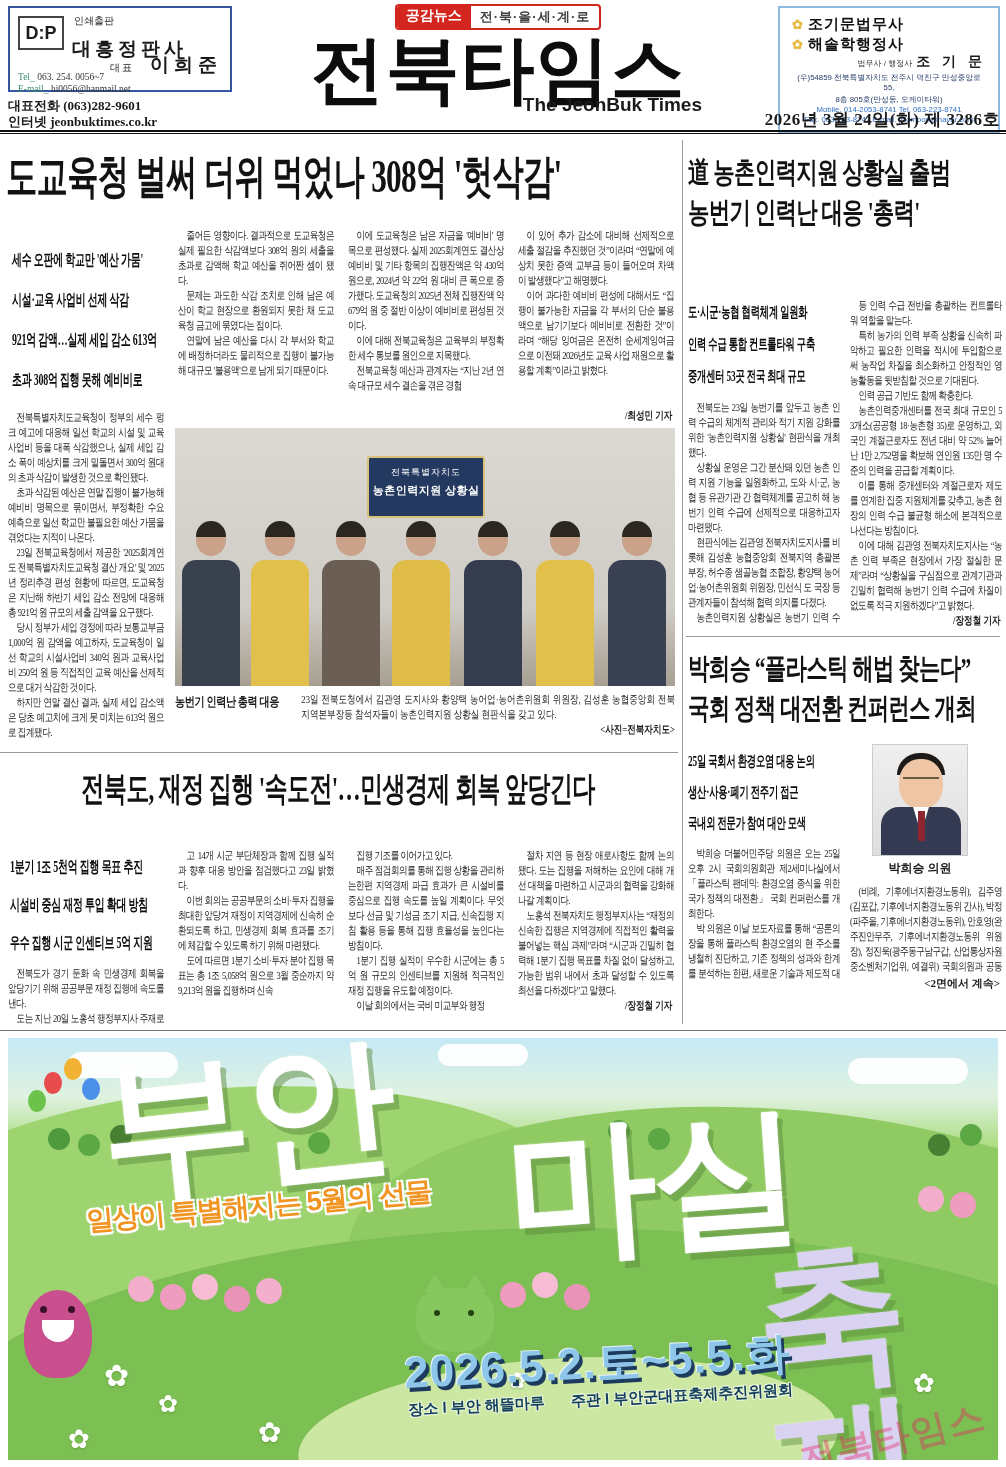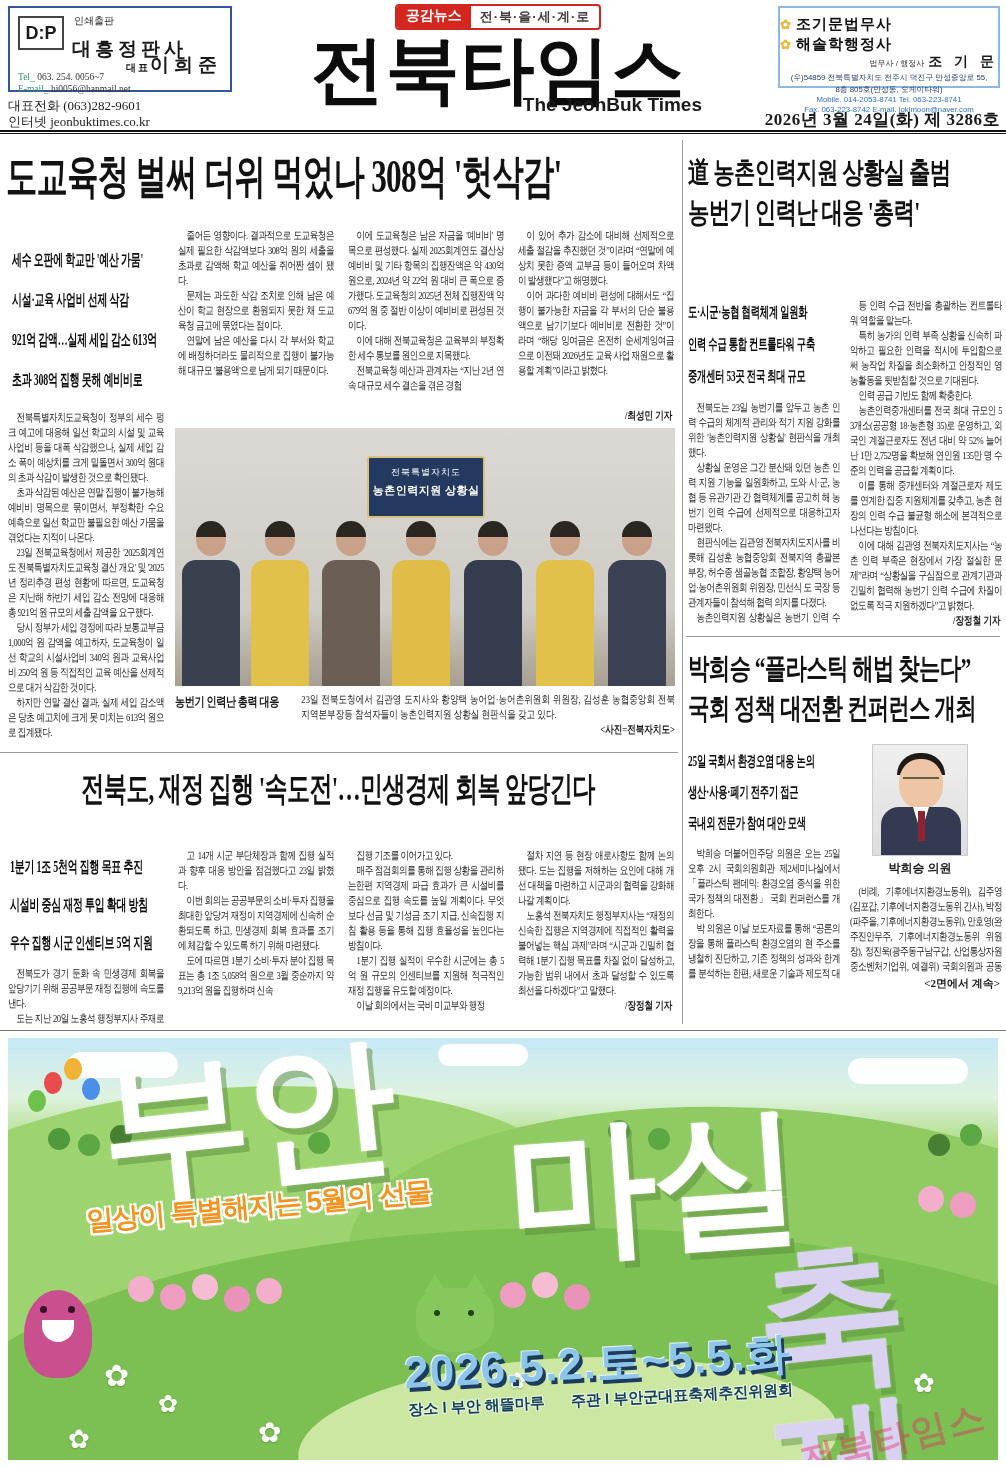--- a/index.html
+++ b/index.html
@@ -9,35 +9,35 @@
 
   
   .ad-left { position:absolute; left:8px; top:6px; width:224px; height:86px;
              border:2px solid #3457a0; padding:5px 7px; }
   .logo-box { position:absolute; left:8px; top:8px; width:46px; height:34px;
               border:2px solid #444; font-family:"Liberation Sans",sans-serif;
               font-weight:900; font-size:18px; display:flex; align-items:center; justify-content:center; }
   .adl-tag { position:absolute; left:64px; top:6px; font-size:10px; color:#222; }
   .adl-co  { position:absolute; left:62px; top:28px; font-size:19px; font-weight:700; letter-spacing:4px; }
   .adl-ceo { position:absolute; right:8px; top:44px; font-size:19px; font-weight:700; letter-spacing:5px; }
-  .adl-ceo .lbl { font-size:10px; font-weight:700; letter-spacing:2px; margin-right:0; }
+  .adl-ceo .lbl { font-size:10px; font-weight:400; letter-spacing:2px; margin-right:16px; }
   .adl-tel { position:absolute; left:8px; top:64px; font-size:9.5px; color:#333; }
   .adl-tel .lbl, .adl-mail .lbl { color:#3e8e6e; }
   .adl-mail { position:absolute; left:8px; top:76px; font-size:9.5px; color:#333; }
-  .paper-contact { position:absolute; left:8px; top:98px; font-size:13px; font-weight:400; line-height:16px; }
+  .paper-contact { position:absolute; left:8px; top:98px; font-size:13px; font-weight:700; line-height:16px; }
   .masthead { position:absolute; left:290px; top:4px; width:416px; text-align:center;
               font-family:"Liberation Sans",sans-serif; }
   .badge-row { display:inline-flex; border:2px solid #d2261f; border-radius:4px; overflow:hidden; }
   .badge-main { background:#d2261f; color:#fff; font-size:14px; font-weight:800; padding:1px 9px; }
   .badge-sub  { color:#404040; font-size:13px; font-weight:800; padding:2px 9px; letter-spacing:1px; }
   .paper-title { font-size:74px; font-weight:900; letter-spacing:1px; line-height:76px; margin-top:2px;
                  color:#0c0c0c; white-space:nowrap; }
   .paper-title-en { text-align:right; padding-right:4px; font-size:19px; font-weight:800; margin-top:-14px; }
-  .ad-right { position:absolute; left:778px; top:6px; width:222px; height:82px;
-              border:2px solid #8fb8e0; padding:6px 0; font-family:"Liberation Sans",sans-serif; }
+  .ad-right { position:absolute; left:778px; top:6px; width:222px; height:127px;
+              border:2px solid #8fb8e0; padding:6px 12px; font-family:"Liberation Sans",sans-serif; }
   .adr-line { font-size:15px; font-weight:800; letter-spacing:1px; color:#111; line-height:19px; }
   .flower { color:#e8b93e; margin-right:4px; font-size:13px; }
   .adr-name-row { text-align:right; margin-top:-2px; }
   .adr-role { font-size:8px; color:#333; margin-right:4px; }
   .adr-name { font-size:14px; font-weight:800; letter-spacing:4px; }
   .adr-addr { font-size:7.8px; color:#233a66; text-align:center; line-height:10px; margin-top:2px; }
   .adr-blue { font-size:7.8px; color:#2f6fc4; text-align:center; line-height:10px; }
   .date-line { position:absolute; left:700px; top:108px; width:300px; text-align:right;
                font-size:17px; font-weight:700; letter-spacing:0.5px; }
   .rule-header { position:absolute; left:0; top:130px; width:1006px; height:4px;

